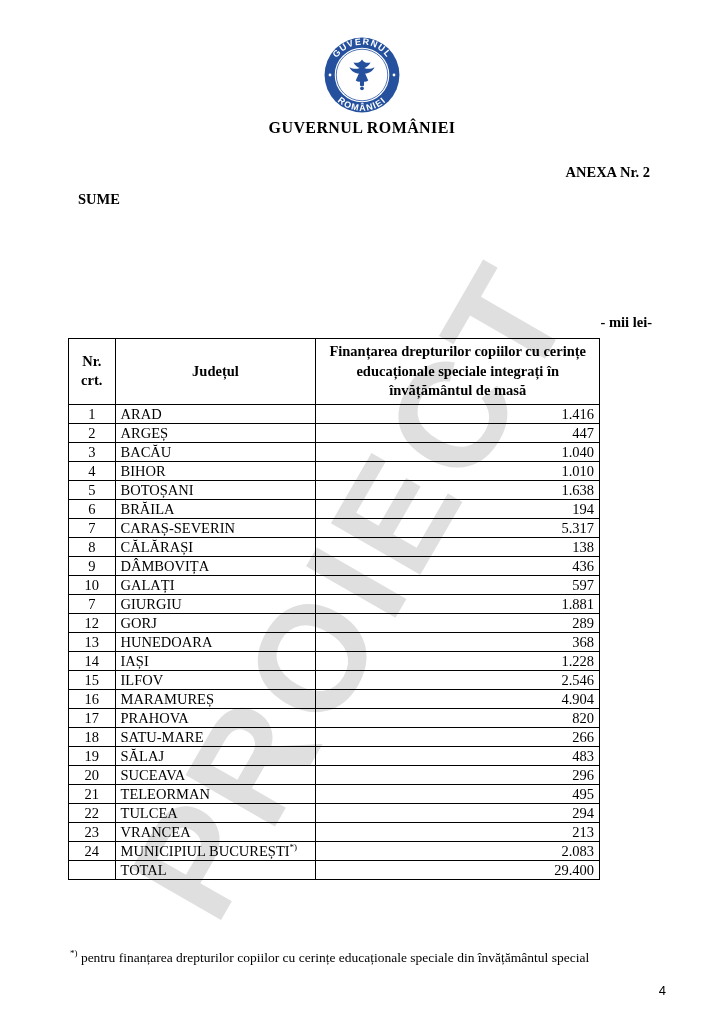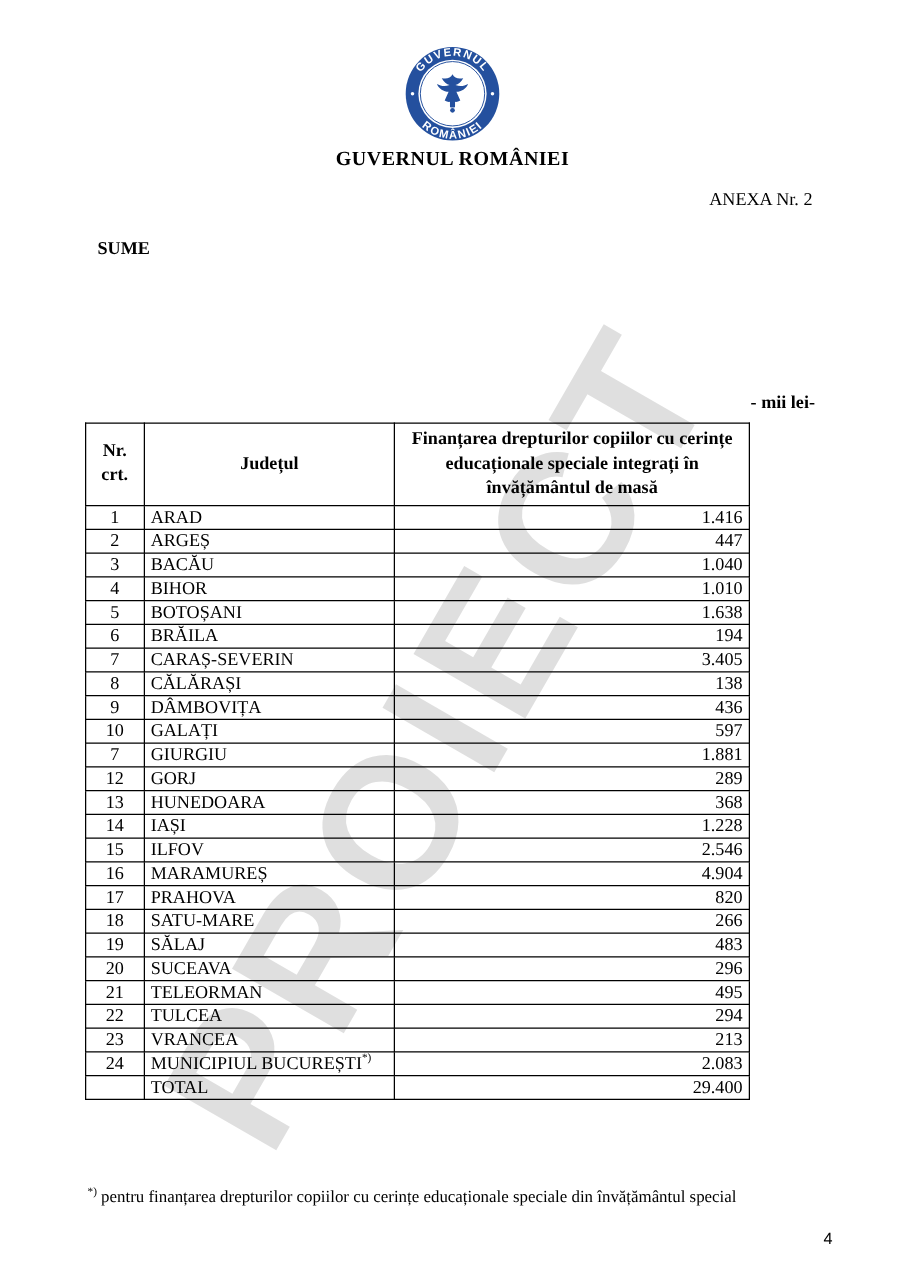--- a/index.html
+++ b/index.html
@@ -29,22 +29,22 @@
   .logo-wrap {
     position: absolute; top: 36px; left: 0; width: 100%;
     display: flex; justify-content: center;
   }
   .gov-title {
     position: absolute; top: 119px; left: 0; width: 100%;
     text-align: center; font-weight: bold; font-size: 16px;
     letter-spacing: 0.4px;
   }
   .annex {
-    position: absolute; top: 152px; right: 74px;
-    font-weight: normal; font-size: 14.5px;
+    position: absolute; top: 164px; right: 74px;
+    font-weight: bold; font-size: 14.5px;
   }
   .title-block {
     position: absolute; top: 190px; left: 78px; right: 78px;
     font-weight: bold; font-size: 14.5px;
     line-height: 1.32;
   }
   .title-word { margin-bottom: 2px; }
   .unit {
     position: absolute; top: 314px; right: 72px;
     font-weight: bold; font-size: 14.5px;
@@ -167,21 +167,21 @@
     <td class="c-val">1.638</td>
   </tr>
         <tr>
     <td class="c-nr">6</td>
     <td class="c-judet"><span>BRĂILA</span></td>
     <td class="c-val">194</td>
   </tr>
         <tr>
     <td class="c-nr">7</td>
     <td class="c-judet"><span>CARAȘ-SEVERIN</span></td>
-    <td class="c-val">3.405</td>
+    <td class="c-val">5.317</td>
   </tr>
         <tr>
     <td class="c-nr">8</td>
     <td class="c-judet"><span>CĂLĂRAȘI</span></td>
     <td class="c-val">138</td>
   </tr>
         <tr>
     <td class="c-nr">9</td>
     <td class="c-judet"><span>DÂMBOVIȚA</span></td>
     <td class="c-val">436</td>

